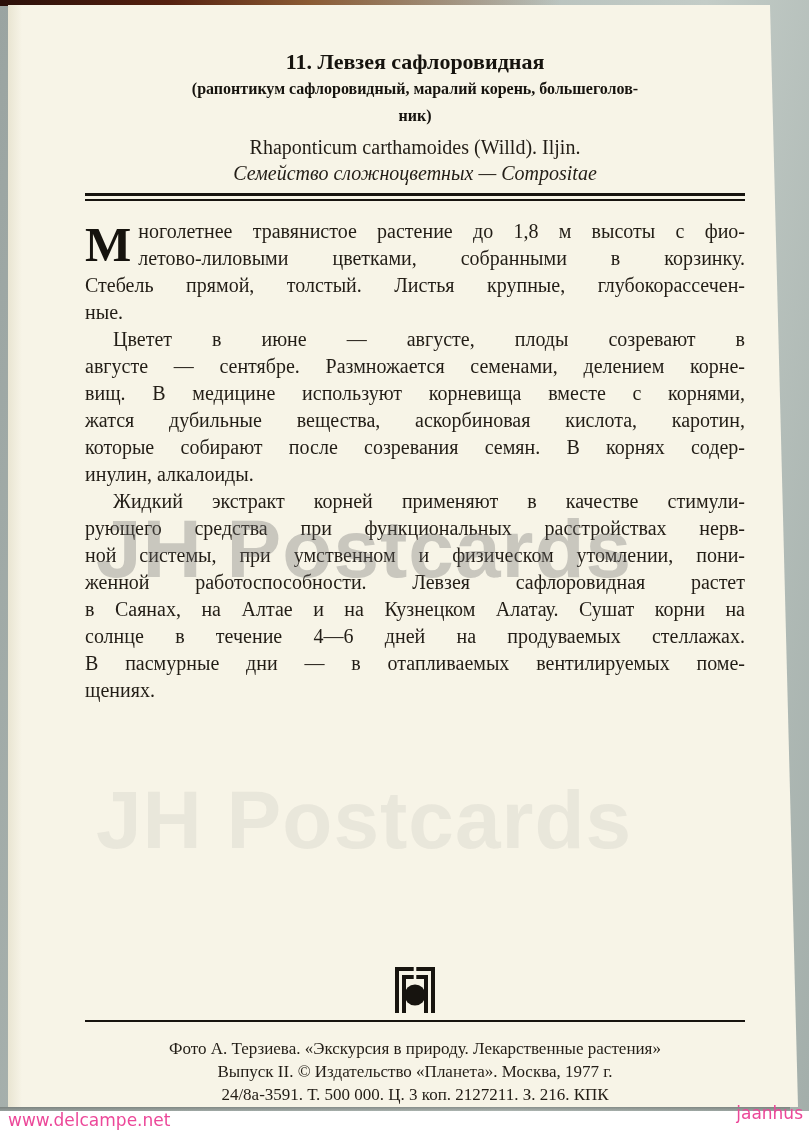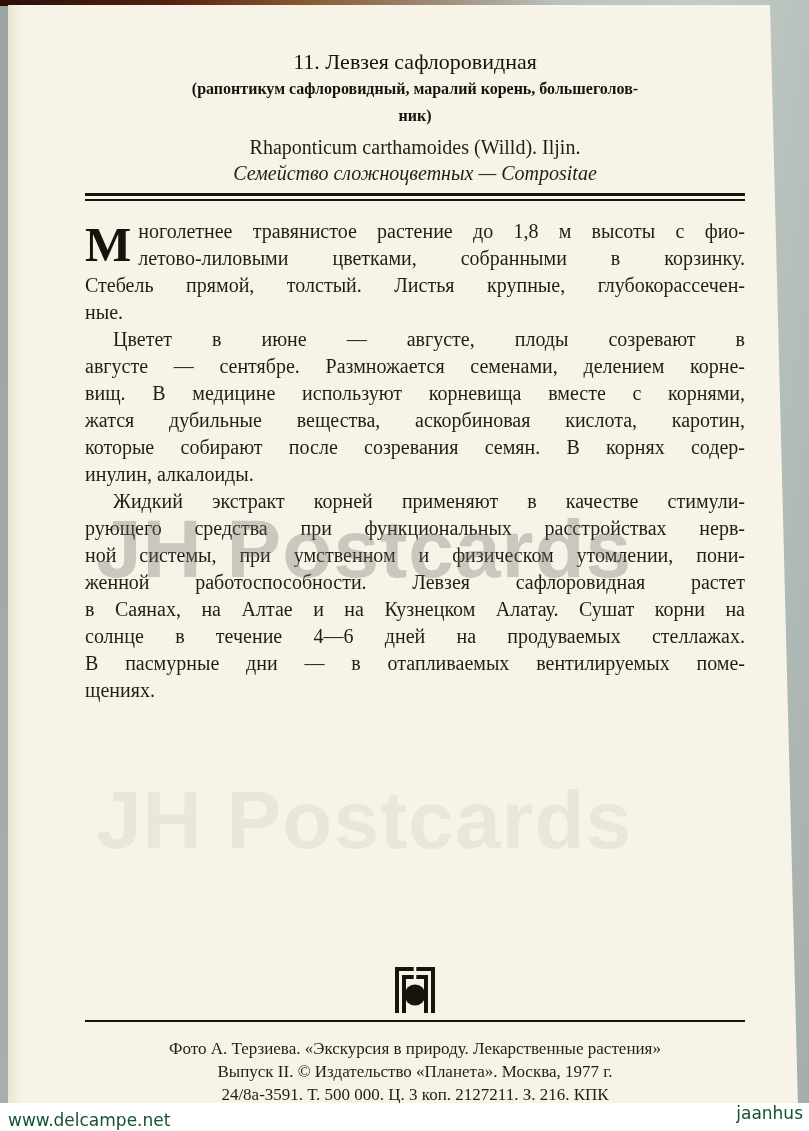--- a/index.html
+++ b/index.html
@@ -22,21 +22,21 @@
   }
   .card-inner-edge{
     position:absolute;left:0;top:0;width:14px;height:100%;
     background:linear-gradient(to right,#e9e5d2,rgba(247,244,231,0));
   }
   .content{
     position:absolute;left:77px;top:0;width:660px;
     color:#221d16;
   }
   .title{
-    margin-top:43px;text-align:center;font-weight:normal;
+    margin-top:43px;text-align:center;font-weight:bold;
     font-size:22px;line-height:27px;color:#16130e;
   }
   .subtitle{text-align:center;font-weight:bold;font-size:16px;line-height:27px;color:#16130e;}
   .latin{margin-top:5px;text-align:center;font-size:20px;line-height:26px;}
   .family{text-align:center;font-style:italic;font-size:20px;line-height:26px;}
   .rule-double{
     margin-top:7px;height:3px;
     border-top:3px solid #17140f;border-bottom:2px solid #17140f;
   }
   .bodytext{margin-top:17px;font-size:20px;line-height:27px;}
@@ -54,22 +54,22 @@
     position:absolute;left:88px;top:497px;width:660px;
     font-family:"Liberation Sans","DejaVu Sans",sans-serif;
     font-size:82px;font-weight:600;letter-spacing:1px;white-space:nowrap;
     color:rgba(110,112,112,0.34);pointer-events:none;
   }
   .jh-mark.faint{top:768px;color:rgba(120,122,122,0.10);}
   .logo-wrap{margin-top:258px;text-align:center;height:52px;}
   .imprint-rule{margin-top:6px;border-top:2px solid #17140f;}
   .imprint{margin-top:15px;text-align:center;font-size:17px;line-height:23px;color:#221d16;}
   .footer-band{
-    position:absolute;left:0;bottom:0;width:809px;height:28px;background:#ffffff;
-    font-family:"DejaVu Sans","Liberation Sans",sans-serif;font-size:17px;color:#14532d;
+    position:absolute;left:0;bottom:0;width:809px;height:20px;background:#ffffff;
+    font-family:"DejaVu Sans","Liberation Sans",sans-serif;font-size:17px;color:#ec4899;
   }
   .footer-band .site{position:absolute;left:8px;bottom:1px;}
   .footer-band .seller{position:absolute;right:6px;bottom:8px;}
   .bottom-shadow{
     position:absolute;left:0;top:1107px;width:790px;height:6px;
     background:linear-gradient(to bottom,rgba(90,95,92,0.55),rgba(90,95,92,0));
   }
 </style>
 </head>
 <body>

